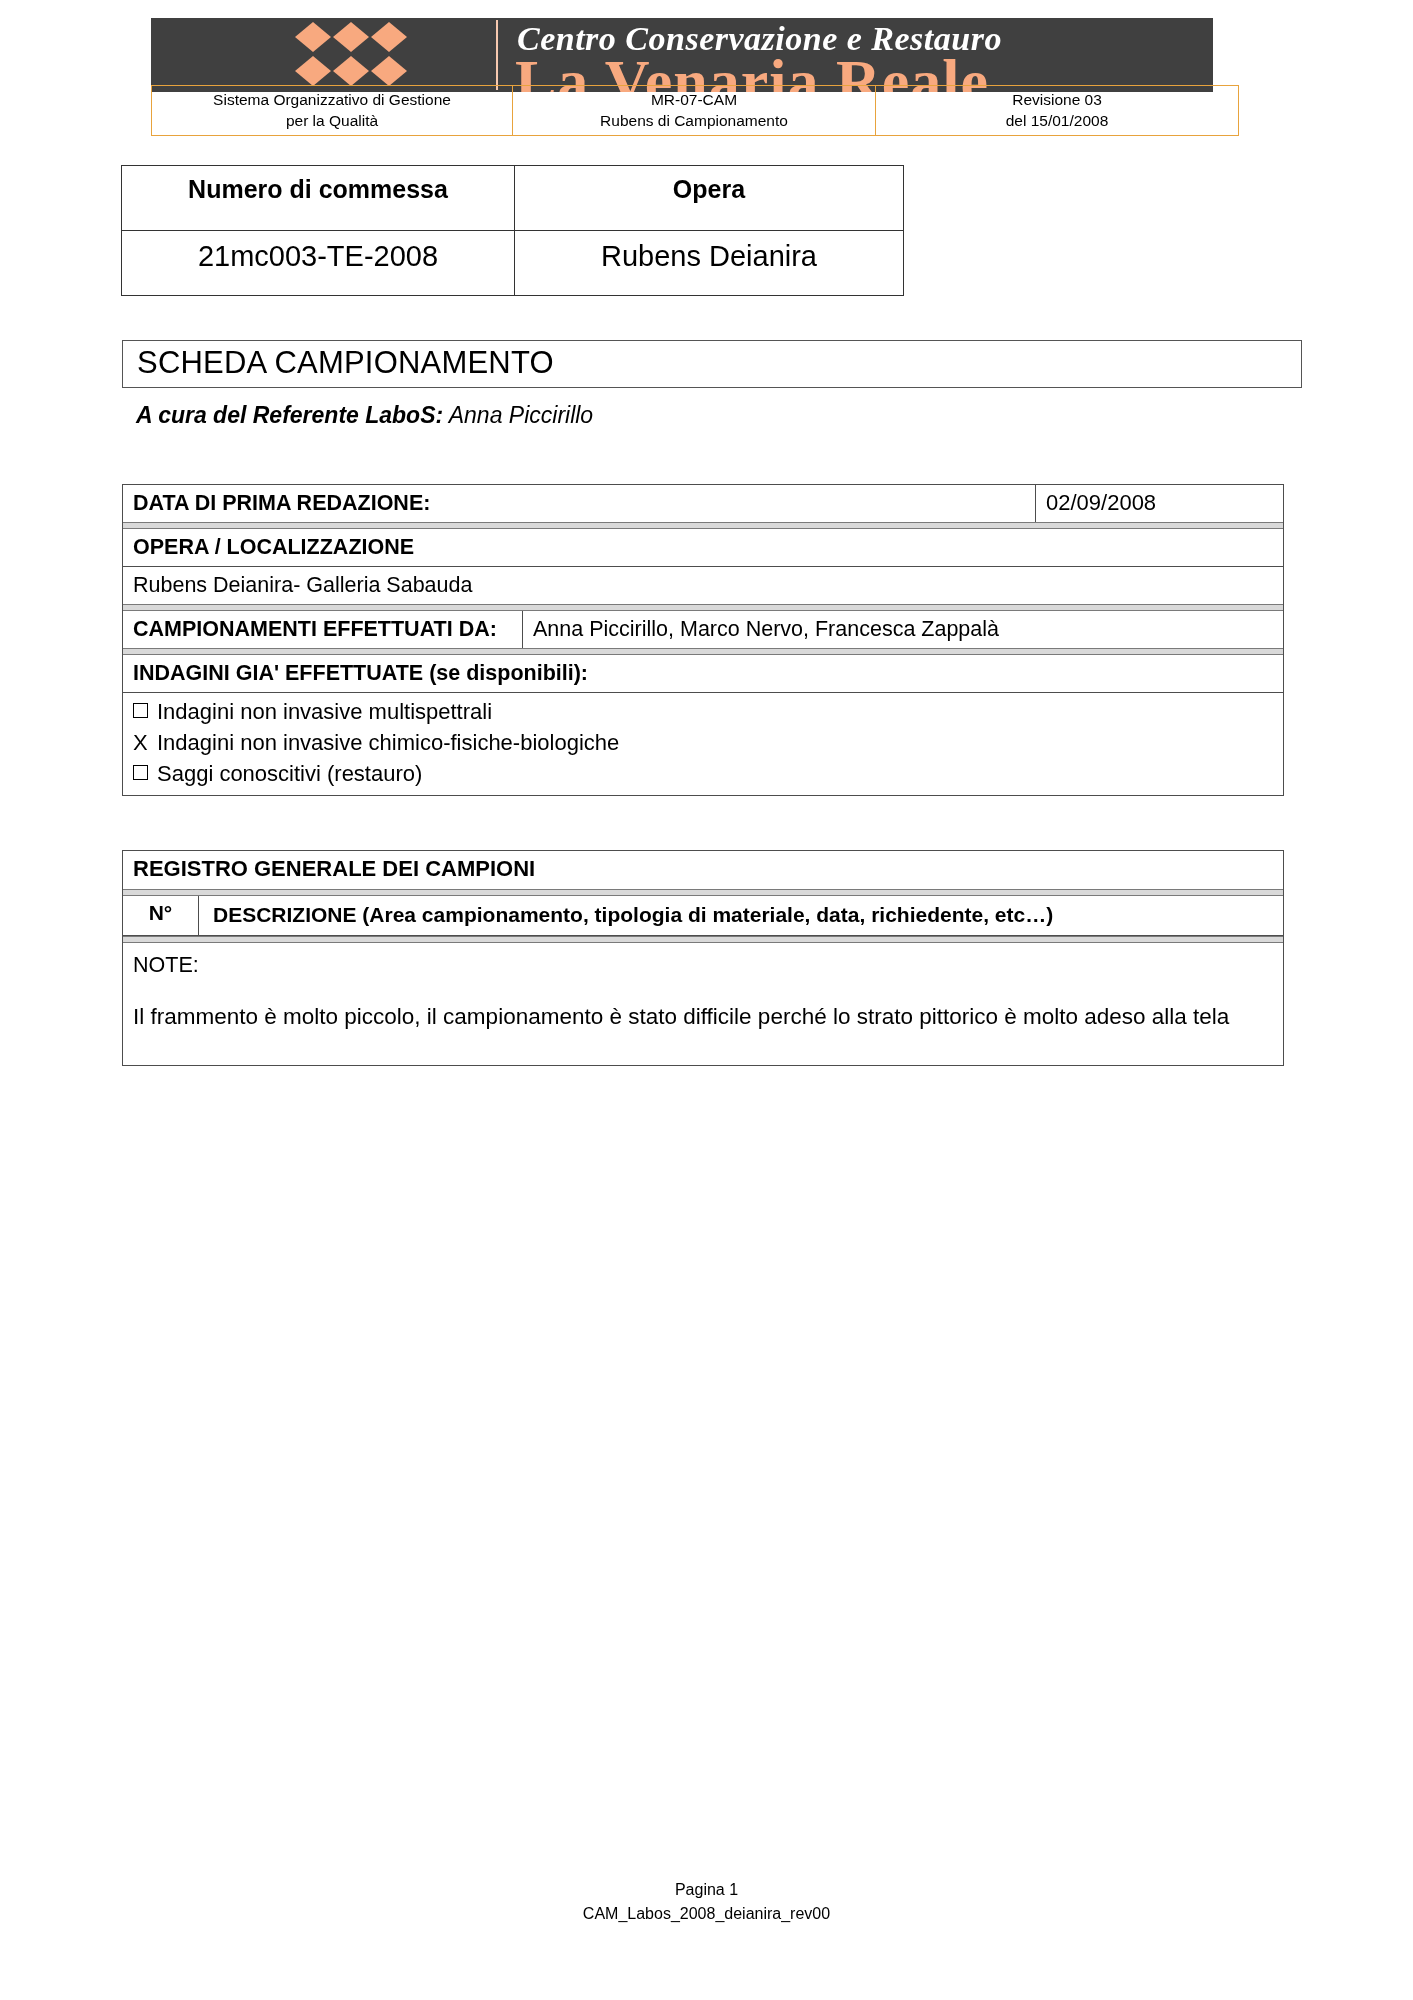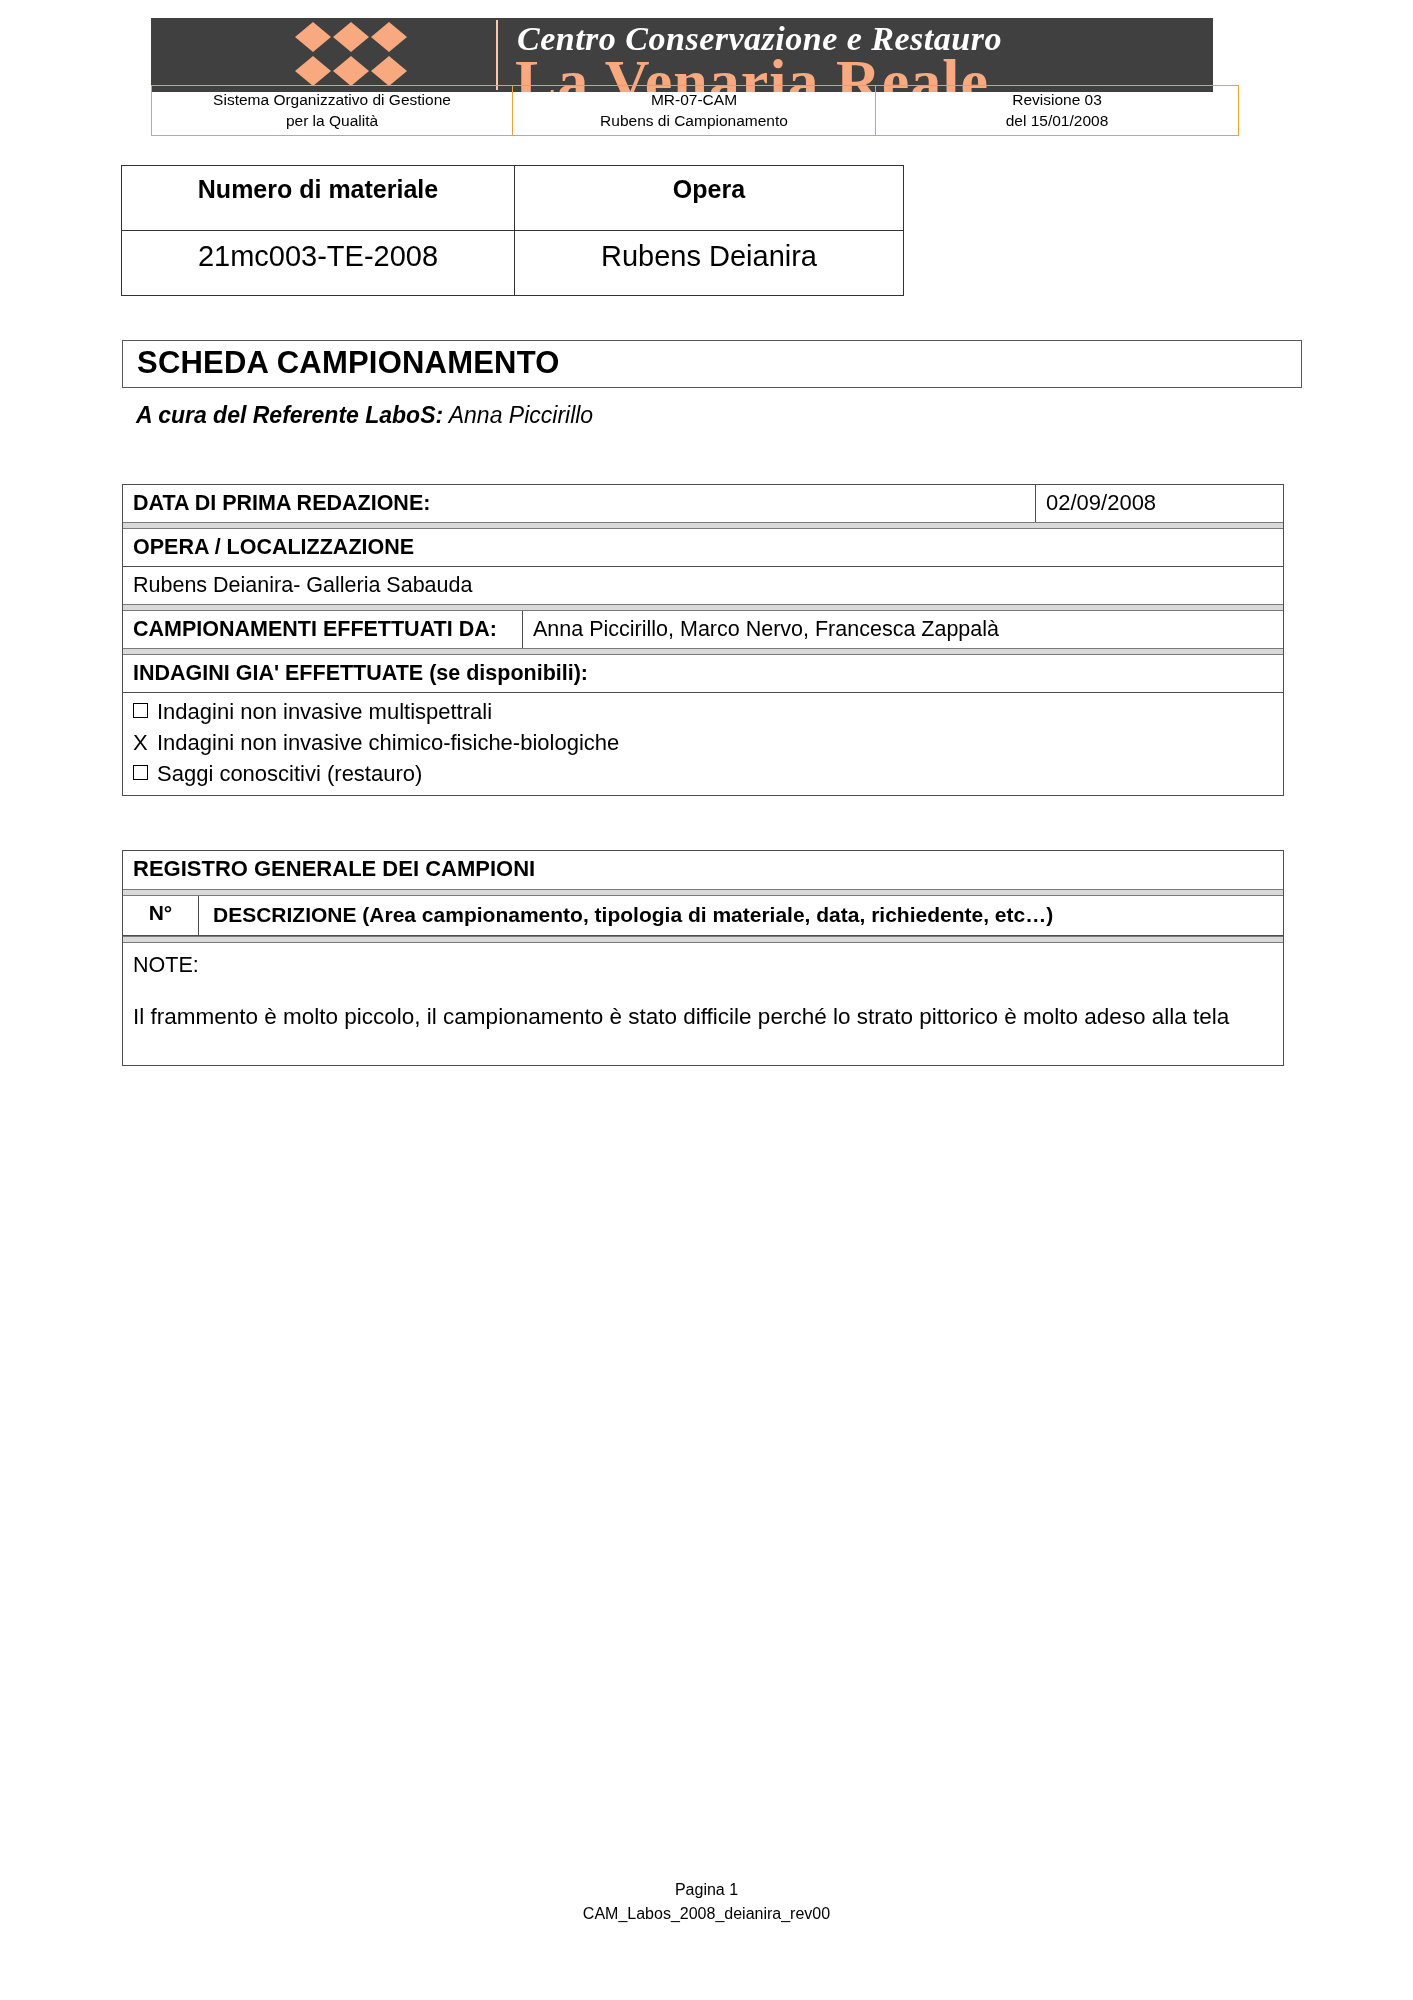--- a/index.html
+++ b/index.html
@@ -129,21 +129,21 @@
     width: 1180px;
     height: 48px;
     border: 1.5px solid #555555;
     box-sizing: border-box;
   }
   .title-box span {
     position: absolute;
     left: 14px;
     top: 4px;
     font-size: 31px;
-    font-weight: bold;
+    font-weight: normal;
     letter-spacing: 0.2px;
     white-space: nowrap;
   }
 
   .referente {
     position: absolute;
     left: 136px;
     top: 402px;
     font-size: 23px;
     font-style: italic;
@@ -318,21 +318,21 @@
         <div>Revisione 03</div>
         <div>del 15/01/2008</div>
       </td>
     </tr>
   </tbody>
     </table>
 
   <table class="commessa-table">
     <tbody>
         <tr>
-      <td class="cm-c1 commessa-head">Numero di materiale</td>
+      <td class="cm-c1 commessa-head">Numero di commessa</td>
       <td class="cm-c2 commessa-head">Opera</td>
     </tr>
     <tr>
       <td class="cm-c1 commessa-val">21mc003-TE-2008</td>
       <td class="cm-c2 commessa-val">Rubens Deianira</td>
     </tr>
   </tbody>
     </table>
 
   <div class="title-box">

